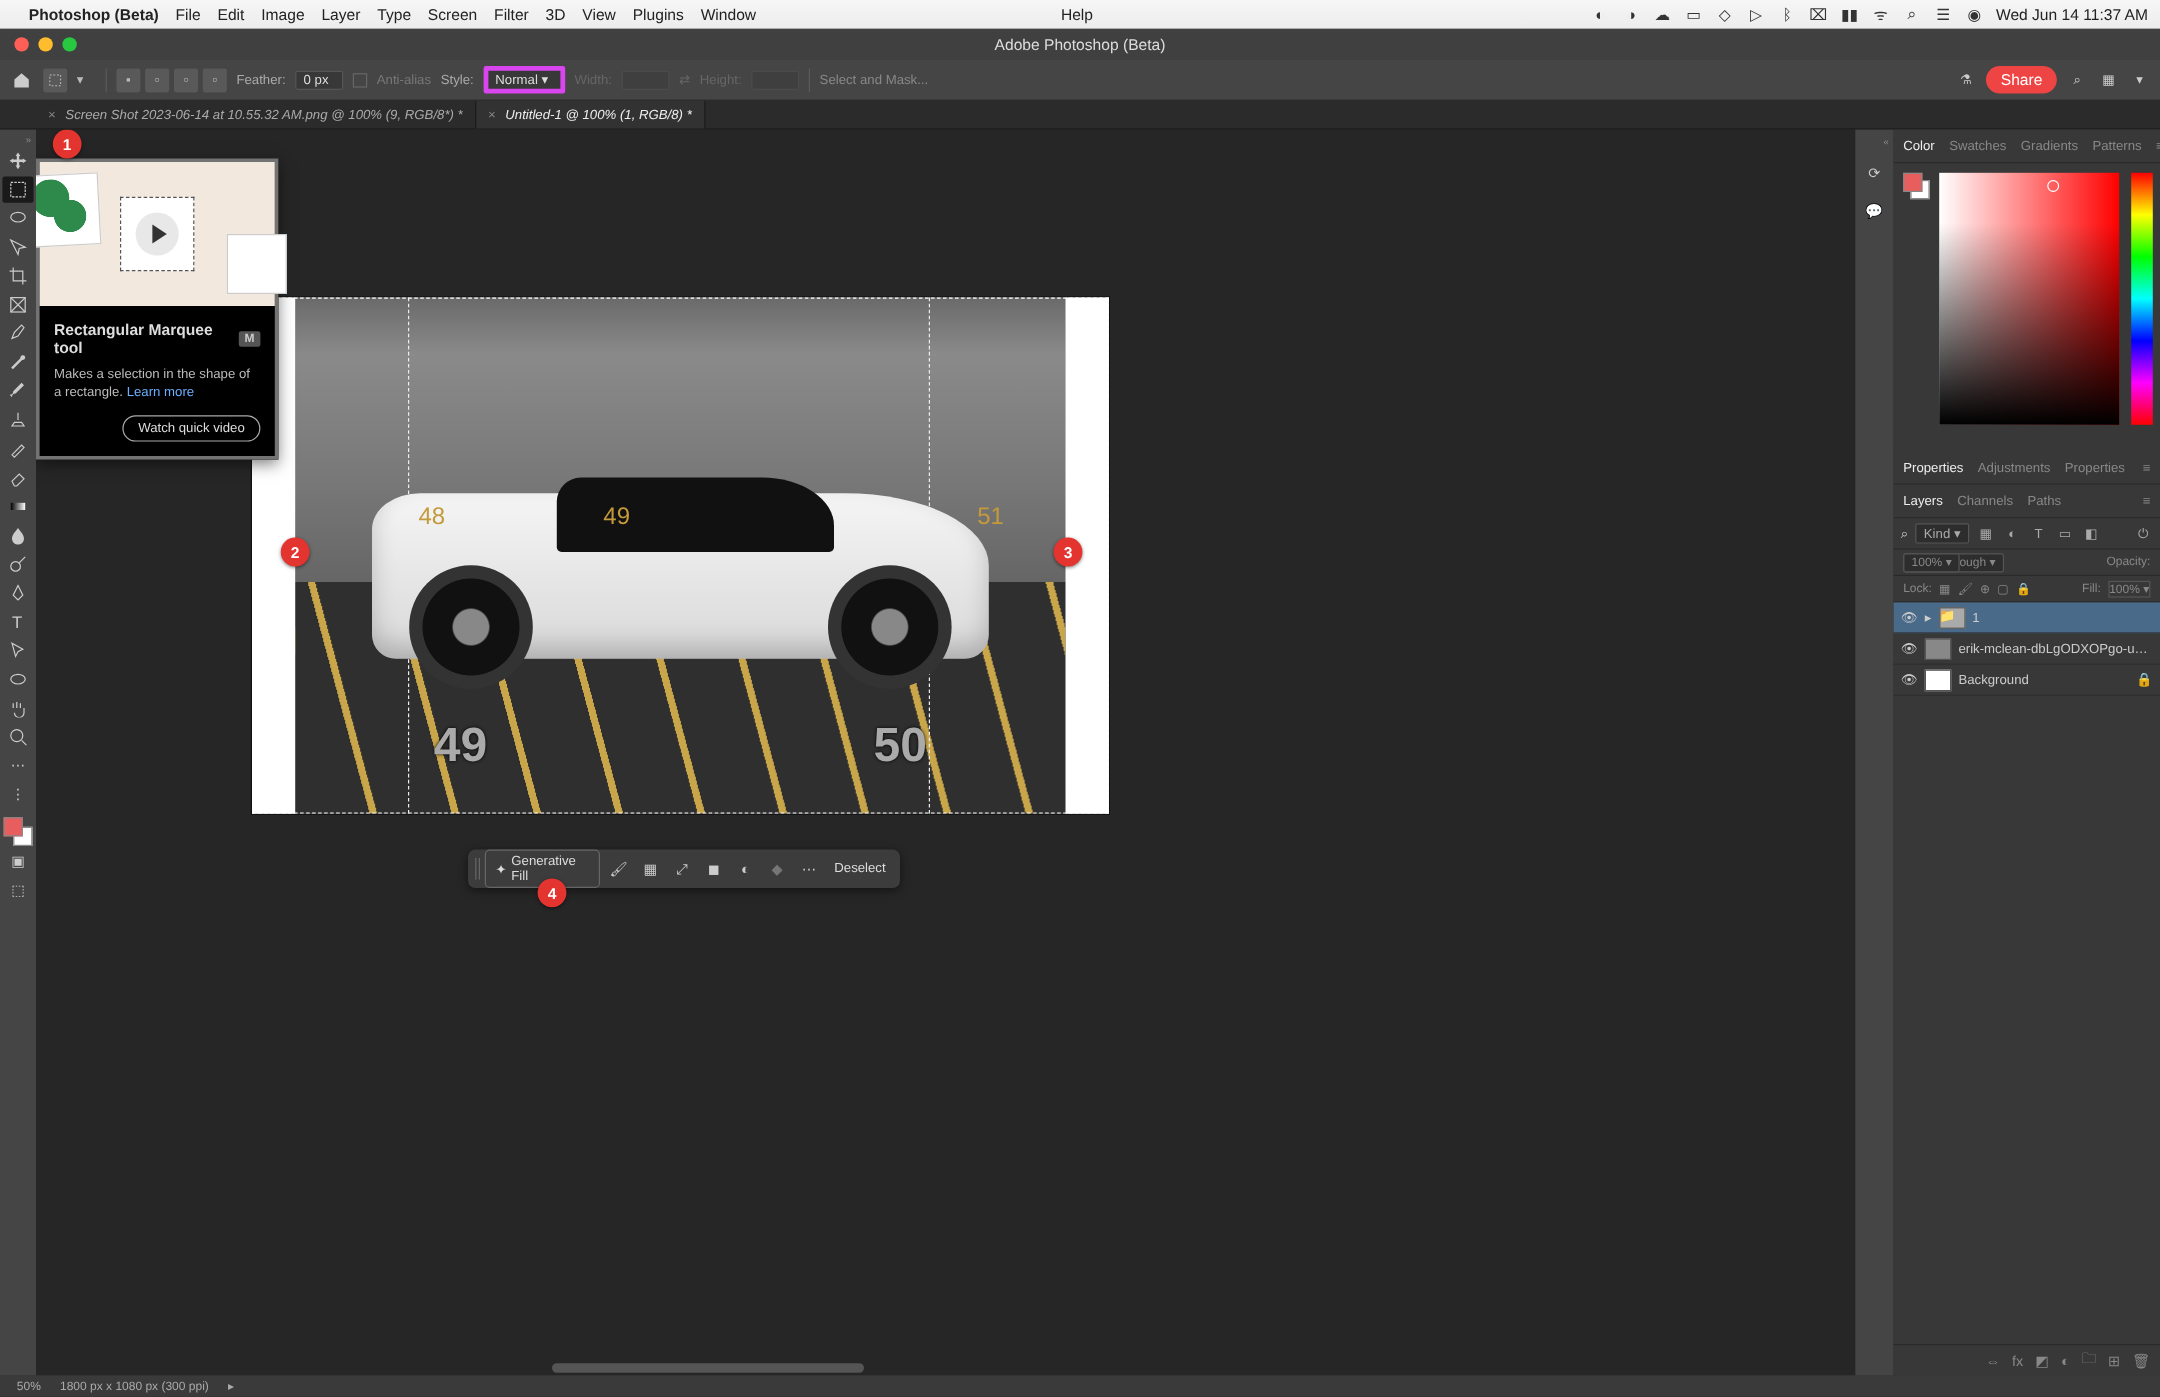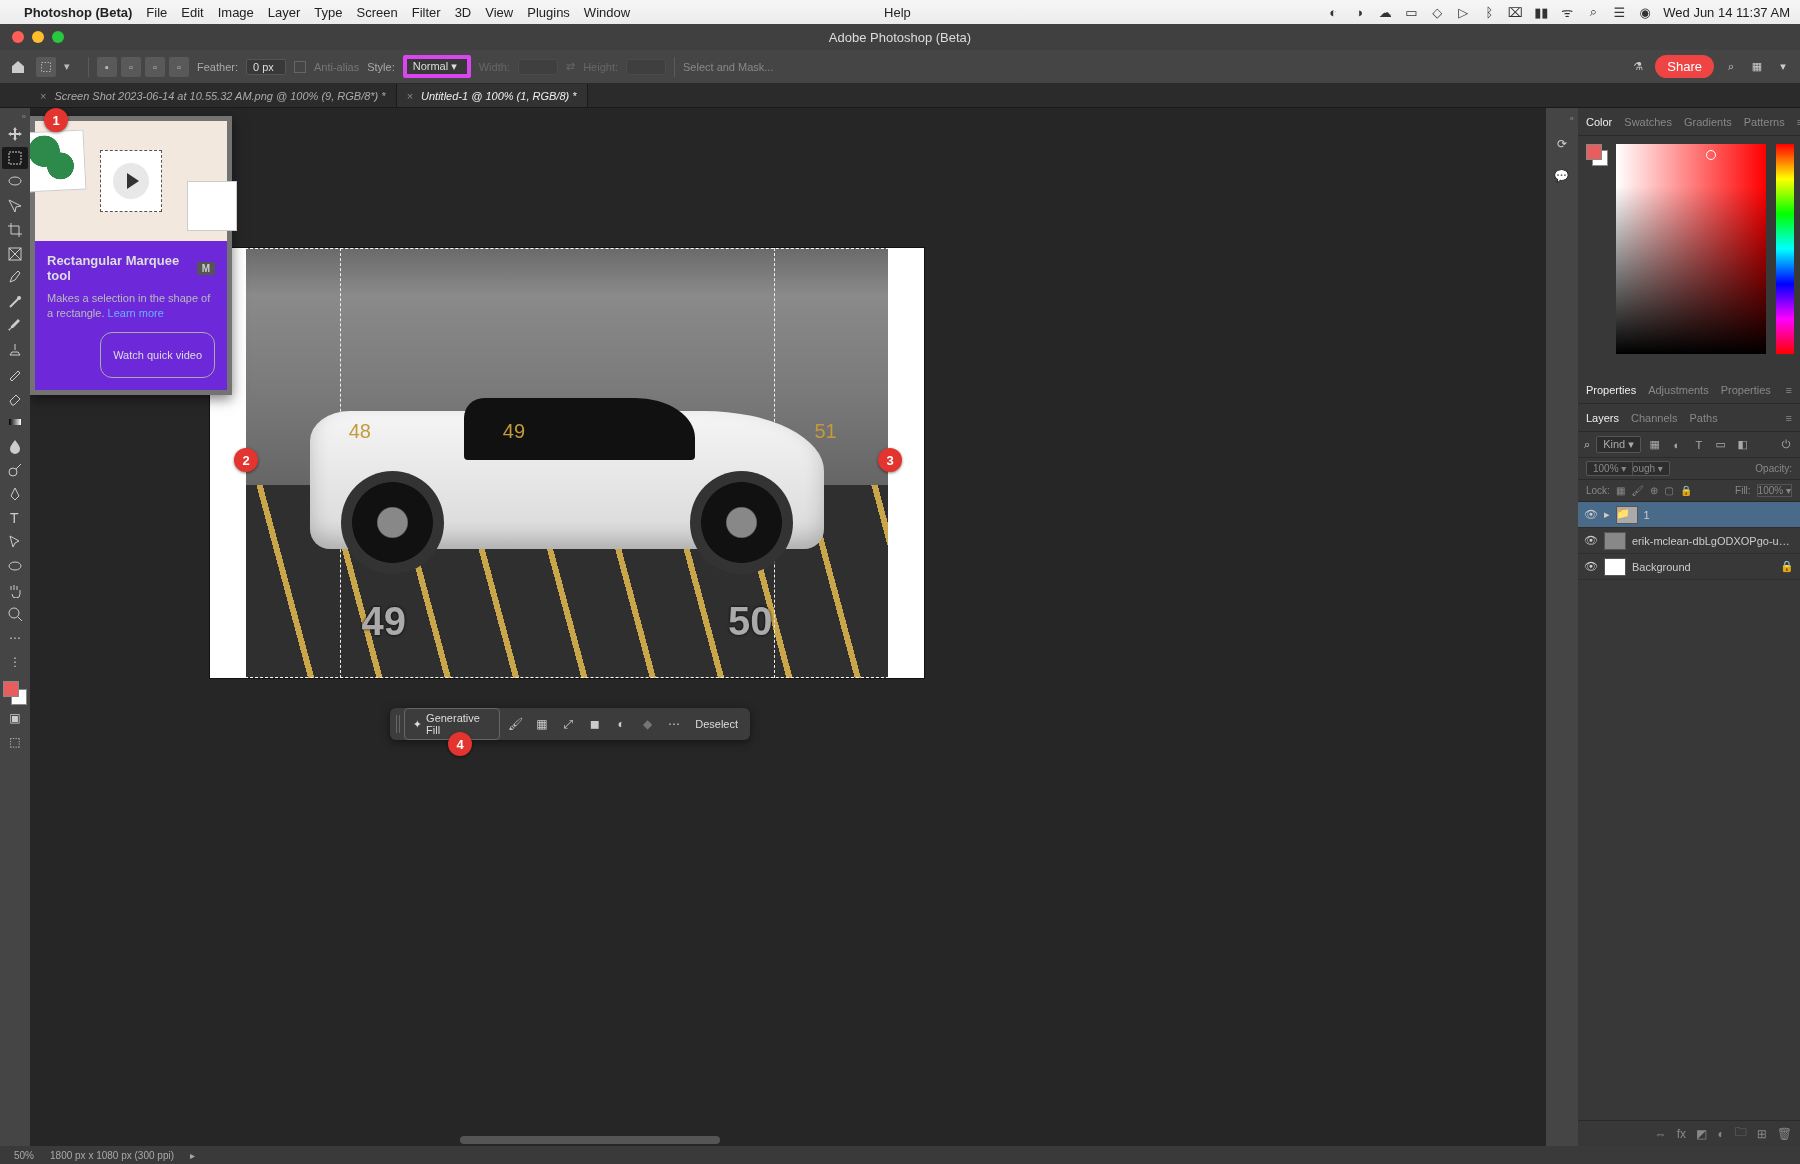--- a/index.html
+++ b/index.html
@@ -47,34 +47,34 @@
 .tool{width:26px;height:22px;display:flex;align-items:center;justify-content:center;border-radius:2px;color:#ccc;position:relative}
 .tool.active{background:#1a1a1a}
 .tool svg{width:16px;height:16px}
 .toolbar .colors{margin-top:6px;position:relative;width:24px;height:24px}
 .fg{position:absolute;top:0;left:0;width:16px;height:16px;background:#e85d5d;border:1px solid #888}
 .bg{position:absolute;bottom:0;right:0;width:16px;height:16px;background:#fff;border:1px solid #888}
 
 .canvas-area{flex:1;position:relative;background:#262626;overflow:hidden}
 
 
-.tooltip-pop{position:absolute;top:8px;left:0;width:202px;background:#6d28d9;border:5px solid #737373;box-shadow:0 4px 12px rgba(0,0,0,.5);z-index:50}
+.tooltip-pop{position:absolute;top:24px;left:0;width:202px;background:#000000;border:3px solid #737373;box-shadow:0 4px 12px rgba(0,0,0,.5);z-index:50}
 .tooltip-img{height:120px;background:#f3e8dd;display:flex;align-items:center;justify-content:center;position:relative}
 .tooltip-img .leaf1{position:absolute;left:-10px;top:10px;width:60px;height:60px;background:#fff;border:1px solid #ccc;transform:rotate(-3deg)}
 .tooltip-img .leaf1::after{content:"";position:absolute;inset:3px;background:radial-gradient(circle at 30% 30%,#2d8a4a 30%,transparent 31%),radial-gradient(circle at 60% 60%,#2d8a4a 30%,transparent 31%)}
 .tooltip-img .leaf2{position:absolute;right:-10px;bottom:10px;width:50px;height:50px;background:#fff;border:1px solid #ccc}
 .tooltip-img .marq{width:62px;height:62px;border:1px dashed #555;display:flex;align-items:center;justify-content:center;background:#fff}
 .tooltip-img .play{width:36px;height:36px;border-radius:50%;background:#e8e8e8;display:flex;align-items:center;justify-content:center}
 .tooltip-img .play::after{content:"";border-left:12px solid #333;border-top:8px solid transparent;border-bottom:8px solid transparent;margin-left:3px}
 .tooltip-body{padding:12px;color:#ddd}
 .tooltip-body h4{font-size:13px;font-weight:600;margin-bottom:8px;display:flex;align-items:center;gap:6px}
 .tooltip-body .key{background:#555;padding:1px 5px;border-radius:2px;font-size:10px;color:#ccc}
 .tooltip-body p{font-size:11px;color:#bbb;line-height:1.4;margin-bottom:10px}
 .tooltip-body a{color:#6ab0ff;}
-.tooltip-body .watch{display:inline-block;border:1px solid #aaa;color:#ddd;padding:16px 12px;border-radius:12px;font-size:11px;float:right}
+.tooltip-body .watch{display:inline-block;border:1px solid #aaa;color:#ddd;padding:4px 12px;border-radius:12px;font-size:11px;float:right}
 
 
 .canvas{position:absolute;top:140px;left:180px;width:714px;height:430px;background:#fff;box-shadow:0 0 0 1px #111}
 .canvas-inner{position:absolute;inset:0}
 .c-white-l{position:absolute;left:0;top:0;width:36px;height:100%;background:#fff}
 .c-white-r{position:absolute;right:0;top:0;width:36px;height:100%;background:#fff}
 .c-photo{position:absolute;left:36px;right:36px;top:0;bottom:0;background:
   linear-gradient(180deg,#444 0%,#555 35%,#3a3a3a 55%,#2a2a2a 100%);
   overflow:hidden}
 

